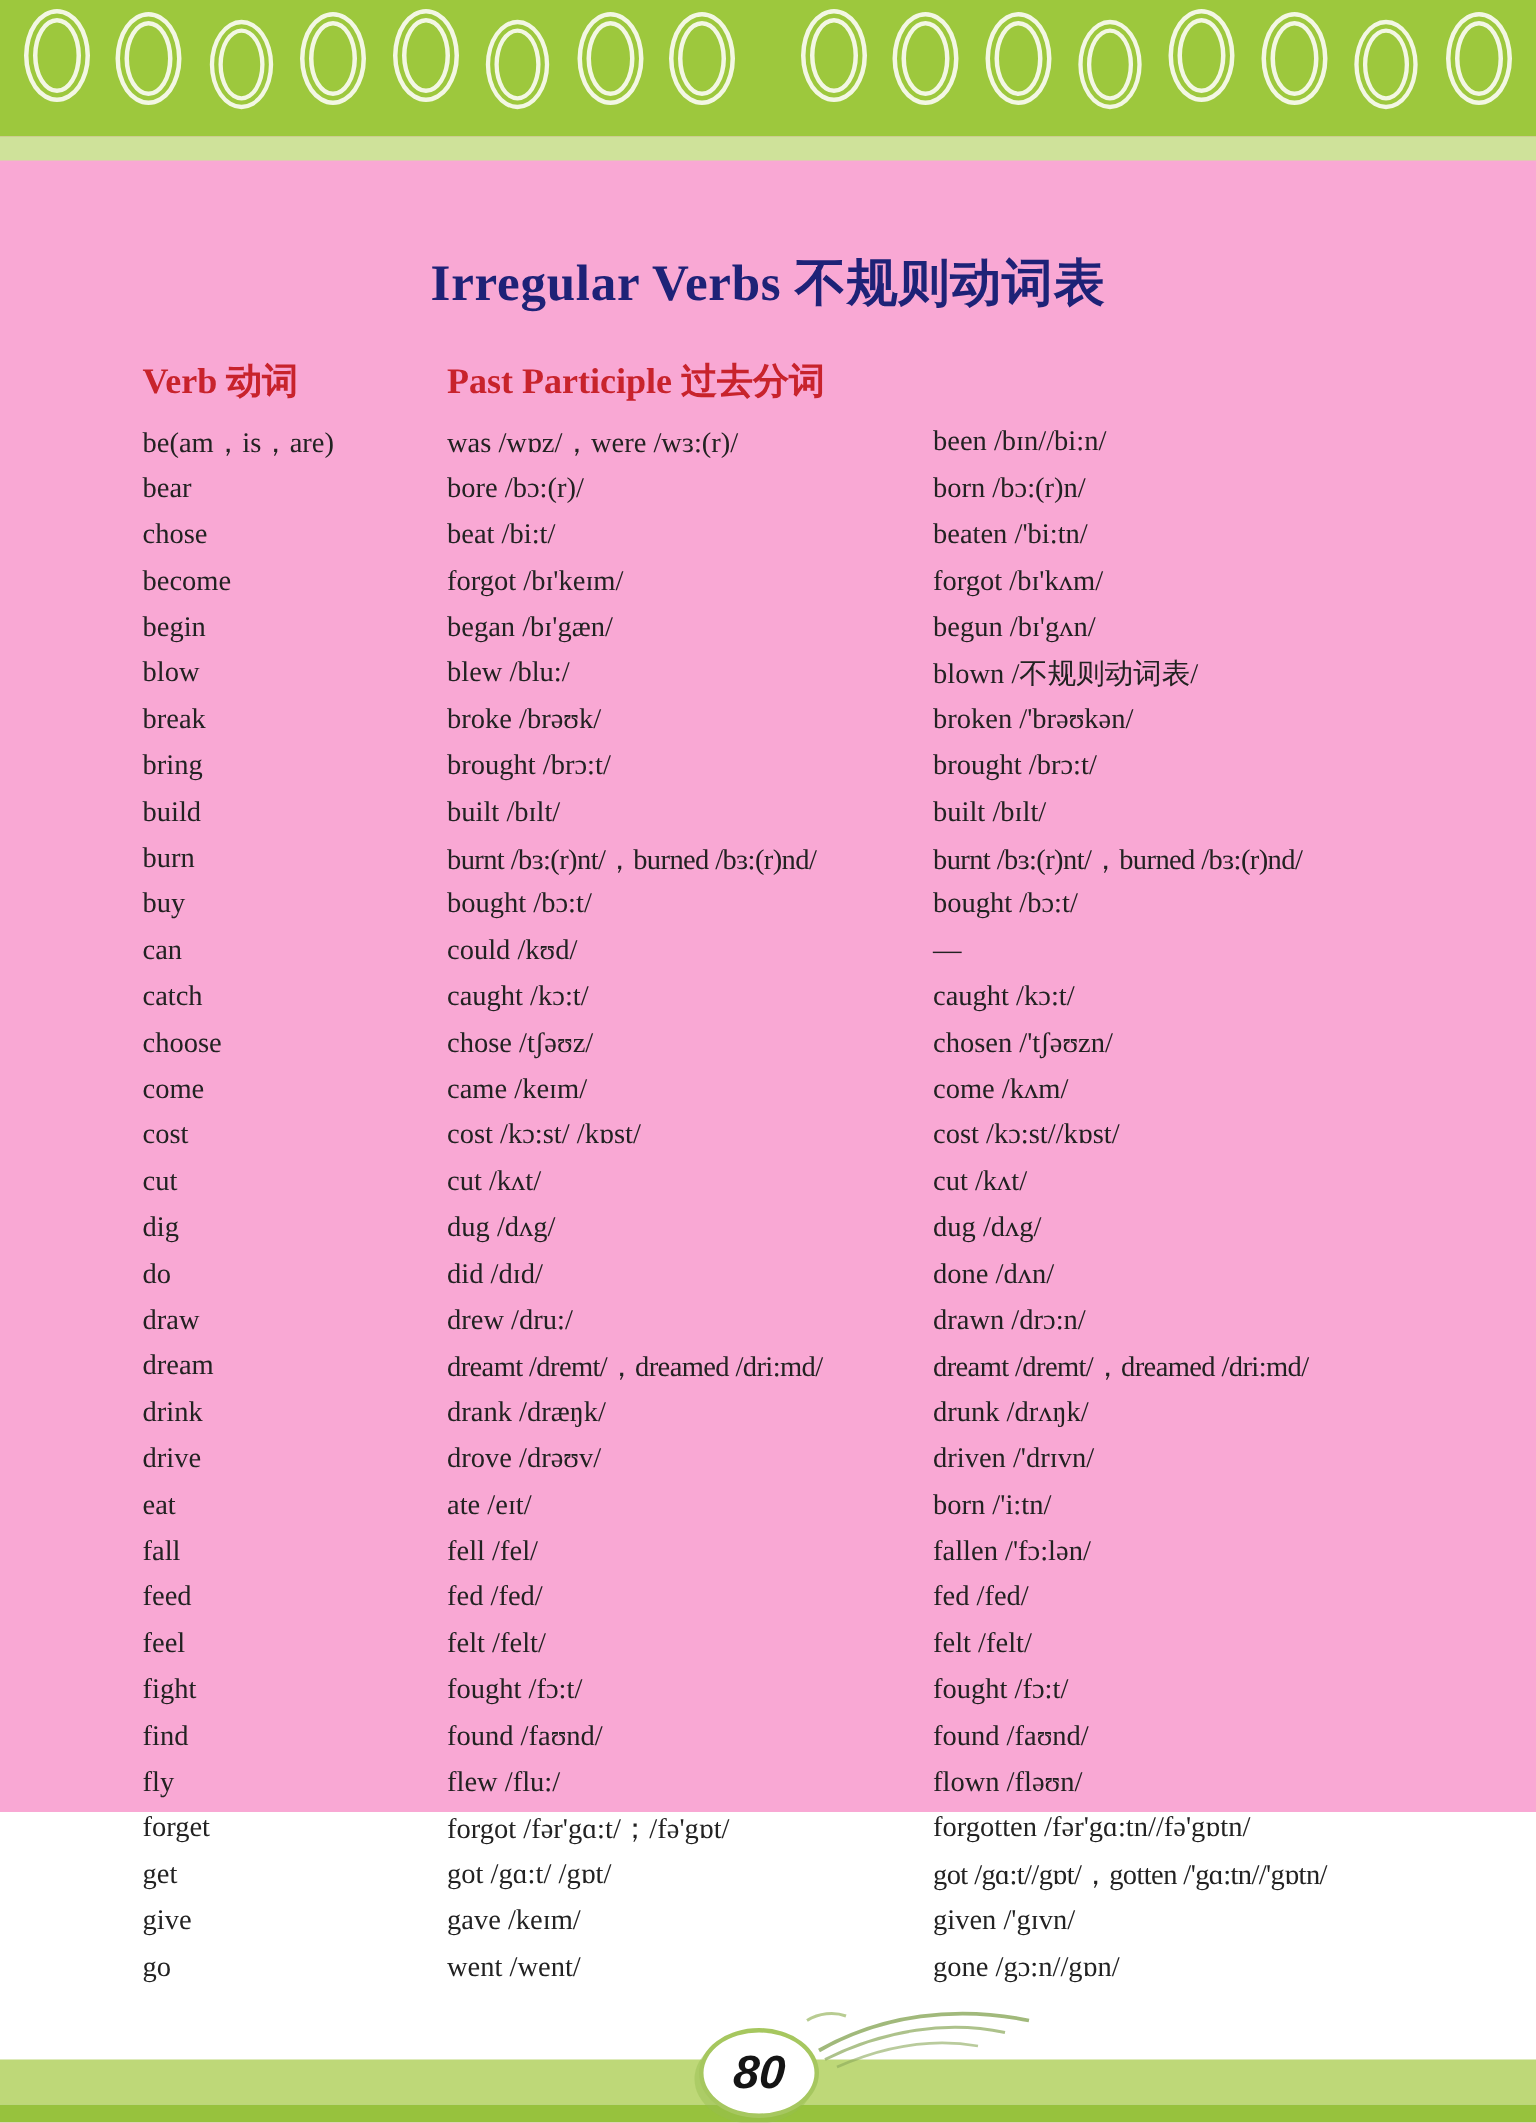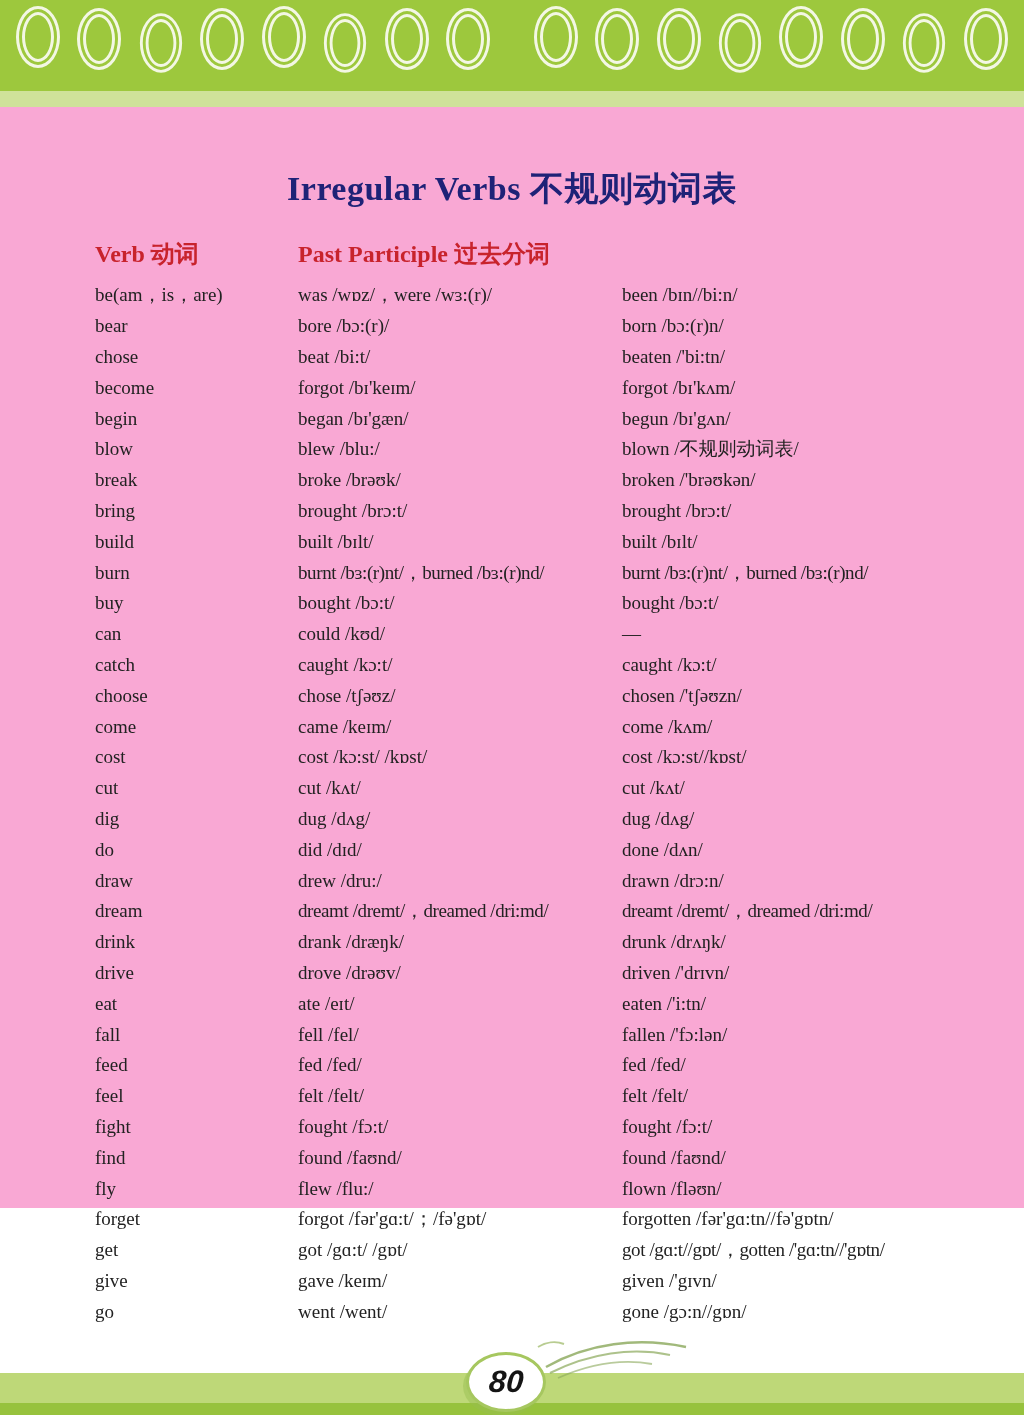--- a/index.html
+++ b/index.html
@@ -277,21 +277,21 @@
           <div class="tcell">drunk /drʌŋk/</div>
         </div>
         <div class="trow">
           <div class="tcell">drive</div>
           <div class="tcell">drove /drəʊv/</div>
           <div class="tcell">driven /'drɪvn/</div>
         </div>
         <div class="trow">
           <div class="tcell">eat</div>
           <div class="tcell">ate /eɪt/</div>
-          <div class="tcell">eaten /'i:tn/</div>
+          <div class="tcell">born /'i:tn/</div>
         </div>
         <div class="trow">
           <div class="tcell">fall</div>
           <div class="tcell">fell /fel/</div>
           <div class="tcell">fallen /'fɔ:lən/</div>
         </div>
         <div class="trow">
           <div class="tcell">feed</div>
           <div class="tcell">fed /fed/</div>
           <div class="tcell">fed /fed/</div>

